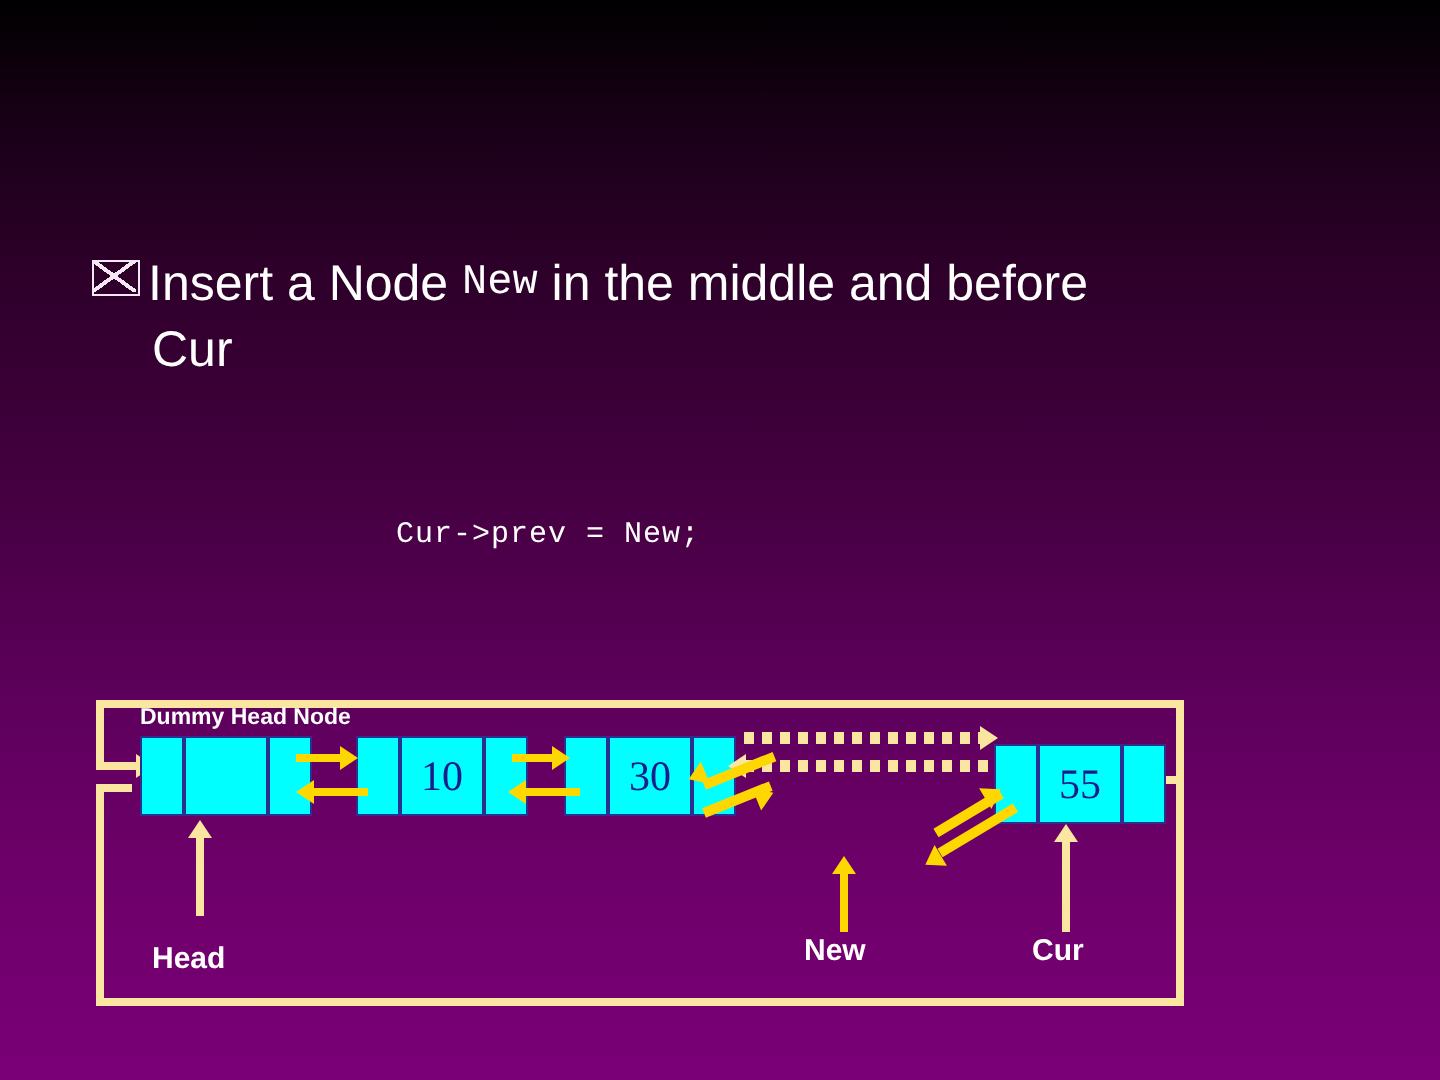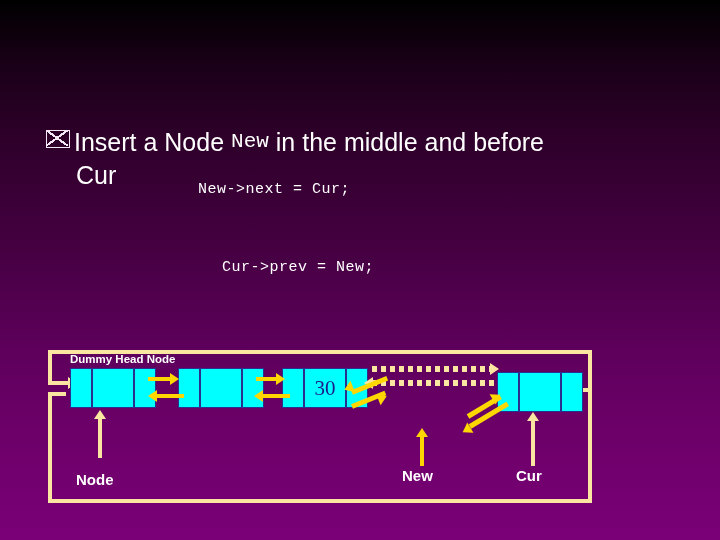--- a/index.html
+++ b/index.html
@@ -39,21 +39,21 @@
   }
 
   
   .code{
     position:absolute;
     font-family:"Liberation Mono","DejaVu Sans Mono",monospace;
     font-size:15px;color:#ffffff;white-space:pre;letter-spacing:0.5px;
   }
   .code.l0{left:198px;top:181px;}
   .code.l1{left:198px;top:223px;}
-  .code.l2{left:198px;top:259px;margin-left:24px;}
+  .code.l2{left:198px;top:259px;}
   .code.l3{left:198px;top:295px;}
 
   
   #diagram{position:absolute;left:0;top:336px;width:720px;height:200px;}
 
   .node{position:absolute;height:40px;background:#00FFFF;box-sizing:border-box;}
   .node .cell{position:absolute;top:0;height:40px;box-sizing:border-box;border:1px solid #2b2f8f;background:#00FFFF;}
   .node .val{
     position:absolute;top:0;height:40px;line-height:40px;text-align:center;
     font-family:"Liberation Serif","DejaVu Serif",serif;font-size:21px;color:#1c1c8a;
@@ -83,21 +83,20 @@
 </head>
 <body>
 
 <div id="slide">
 
   <div class="bullet-row">
     <span class="bullet-glyph"></span><span class="title-text">Insert a Node </span><span class="title-mono">New</span><span class="title-text"> in the middle and before</span>
   </div>
   <div class="title-cont">Cur</div>
 
-  <div class="code l0">New-&gt;next = Cur;</div>
   <div class="code l2">Cur-&gt;prev = New;</div>
 
   <div id="diagram">
 
     <div class="pale" style="left:48px;top:14px;width:544px;height:4px;"></div>
 
     <div class="pale" style="left:48px;top:14px;width:4px;height:34px;"></div>
     <div class="pale" style="left:48px;top:45px;width:22px;height:4px;"></div>
     <div class="arrow ar-rp" style="left:68px;top:41px;"></div>
 
@@ -113,34 +112,36 @@
     <div class="node" style="left:70px;top:32px;width:86px;">
       <div class="cell" style="left:0px;width:22px;"></div>
       <div class="cell" style="left:22px;width:42px;"></div>
       <div class="cell" style="left:64px;width:22px;"></div>
     </div>
 
     <div class="node" style="left:178px;top:32px;width:86px;">
       <div class="cell" style="left:0px;width:22px;"></div>
       <div class="cell" style="left:22px;width:42px;"></div>
       <div class="cell" style="left:64px;width:22px;"></div>
+      <div class="val" style="left:22px;width:42px;">10</div>
     </div>
 
     <div class="node" style="left:282px;top:32px;width:86px;">
       <div class="cell" style="left:0px;width:22px;"></div>
       <div class="cell" style="left:22px;width:42px;"></div>
       <div class="cell" style="left:64px;width:22px;"></div>
       <div class="val" style="left:22px;width:42px;">30</div>
     </div>
 
 
     <div class="node" style="left:497px;top:36px;width:86px;">
       <div class="cell" style="left:0px;width:22px;"></div>
       <div class="cell" style="left:22px;width:42px;"></div>
       <div class="cell" style="left:64px;width:22px;"></div>
+      <div class="val" style="left:22px;width:42px;">55</div>
     </div>
 
     <div class="y" style="left:148px;top:41px;width:26px;height:4px;"></div>
     <div class="arrow ar-r" style="left:170px;top:37px;"></div>
 
     <div class="y" style="left:156px;top:58px;width:28px;height:4px;"></div>
     <div class="arrow ar-l" style="left:148px;top:54px;"></div>
 
     <div class="y" style="left:256px;top:41px;width:24px;height:4px;"></div>
     <div class="arrow ar-r" style="left:276px;top:37px;"></div>
@@ -161,21 +162,21 @@
     <div class="arrow ar-l" style="left:344px;top:46px;transform:rotate(-22deg);"></div>
 
     <div class="diag" style="left:468px;top:78px;width:38px;transform:rotate(-31deg);"></div>
     <div class="arrow ar-r" style="left:492px;top:55px;transform:rotate(-31deg);"></div>
 
     <div class="diag" style="left:470px;top:88px;width:44px;transform:rotate(-31deg);"></div>
     <div class="arrow ar-l" style="left:462px;top:88px;transform:rotate(-31deg);"></div>
 
     <div class="pale" style="left:98px;top:82px;width:4px;height:40px;"></div>
     <div class="arrow ar-up" style="left:94px;top:74px;"></div>
-    <div class="lbl big" style="left:76px;top:135px;">Node</div>
+    <div class="lbl big" style="left:76px;top:135px;">Head</div>
 
     <div class="y" style="left:420px;top:100px;width:4px;height:30px;"></div>
     <div class="arrow ar-u" style="left:416px;top:92px;"></div>
     <div class="lbl big" style="left:402px;top:131px;">New</div>
 
     <div class="pale" style="left:531px;top:84px;width:4px;height:46px;"></div>
     <div class="arrow ar-up" style="left:527px;top:76px;"></div>
     <div class="lbl big" style="left:516px;top:131px;">Cur</div>
 
     <div class="lbl small" style="left:70px;top:17px;">Dummy Head Node</div>

